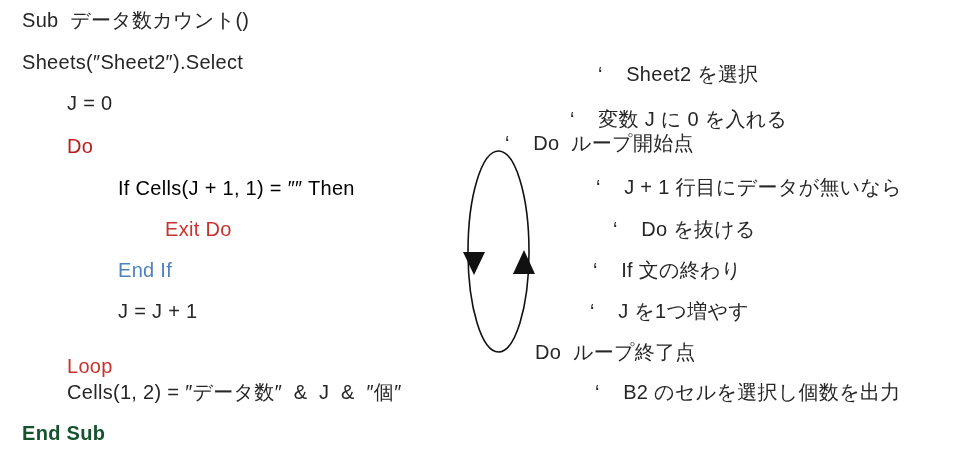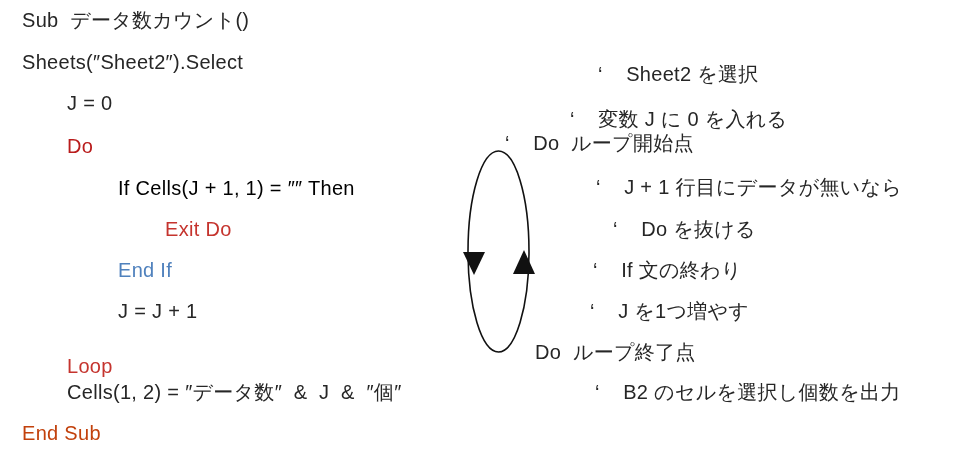--- a/index.html
+++ b/index.html
@@ -33,21 +33,21 @@
   <div class="line" style="left: 22px; top: 8px; color: rgb(38, 38, 38);">Sub  データ数カウント()</div>
   <div class="line" style="left: 22px; top: 50px; color: rgb(38, 38, 38);">Sheets(″Sheet2″).Select</div>
   <div class="line" style="left: 67px; top: 91px; color: rgb(38, 38, 38);">J = 0</div>
   <div class="line" style="left: 67px; top: 134px; color: #b91c1c;">Do</div>
   <div class="line" style="left: 118px; top: 164px; color: #000000; margin-top: 12px;">If Cells(J + 1, 1) = ″″ Then</div>
   <div class="line" style="left: 165px; top: 217px; color: rgb(197, 52, 46);">Exit Do</div>
   <div class="line" style="left: 118px; top: 258px; color: rgb(79, 129, 189);">End If</div>
   <div class="line" style="left: 118px; top: 299px; color: rgb(38, 38, 38);">J = J + 1</div>
   <div class="line" style="left: 67px; top: 340px; color: rgb(197, 52, 46); margin-top: 14px;">Loop</div>
   <div class="line" style="left: 67px; top: 380px; color: rgb(38, 38, 38);">Cells(1, 2) = ″データ数″  &amp;  J  &amp;  ″個″</div>
-  <div class="line" style="left: 22px; top: 421px; color: #c2410c;">End Sub</div>
+  <div class="line" style="left: 22px; top: 421px; color: #14532d; font-weight: bold;">End Sub</div>
 
   <div class="line comment" style="left:598px; top:62px;">‘    Sheet2 を選択</div>
   <div class="line comment" style="left:570px; top:91px;margin-top:16px;">‘    変数 J に 0 を入れる</div>
   <div class="line comment" style="left:505px; top:131px;">‘    Do  ループ開始点</div>
   <div class="line comment" style="left:596px; top:175px;">‘    J + 1 行目にデータが無いなら</div>
   <div class="line comment" style="left:593px; top:217px;margin-left:20px;">‘    Do を抜ける</div>
   <div class="line comment" style="left:593px; top:258px;">‘    If 文の終わり</div>
   <div class="line comment" style="left:590px; top:299px;">‘    J を1つ増やす</div>
   <div class="line comment" style="left:535px; top:340px;">Do  ループ終了点</div>
   <div class="line comment" style="left:595px; top:380px;">‘    B2 のセルを選択し個数を出力</div>

